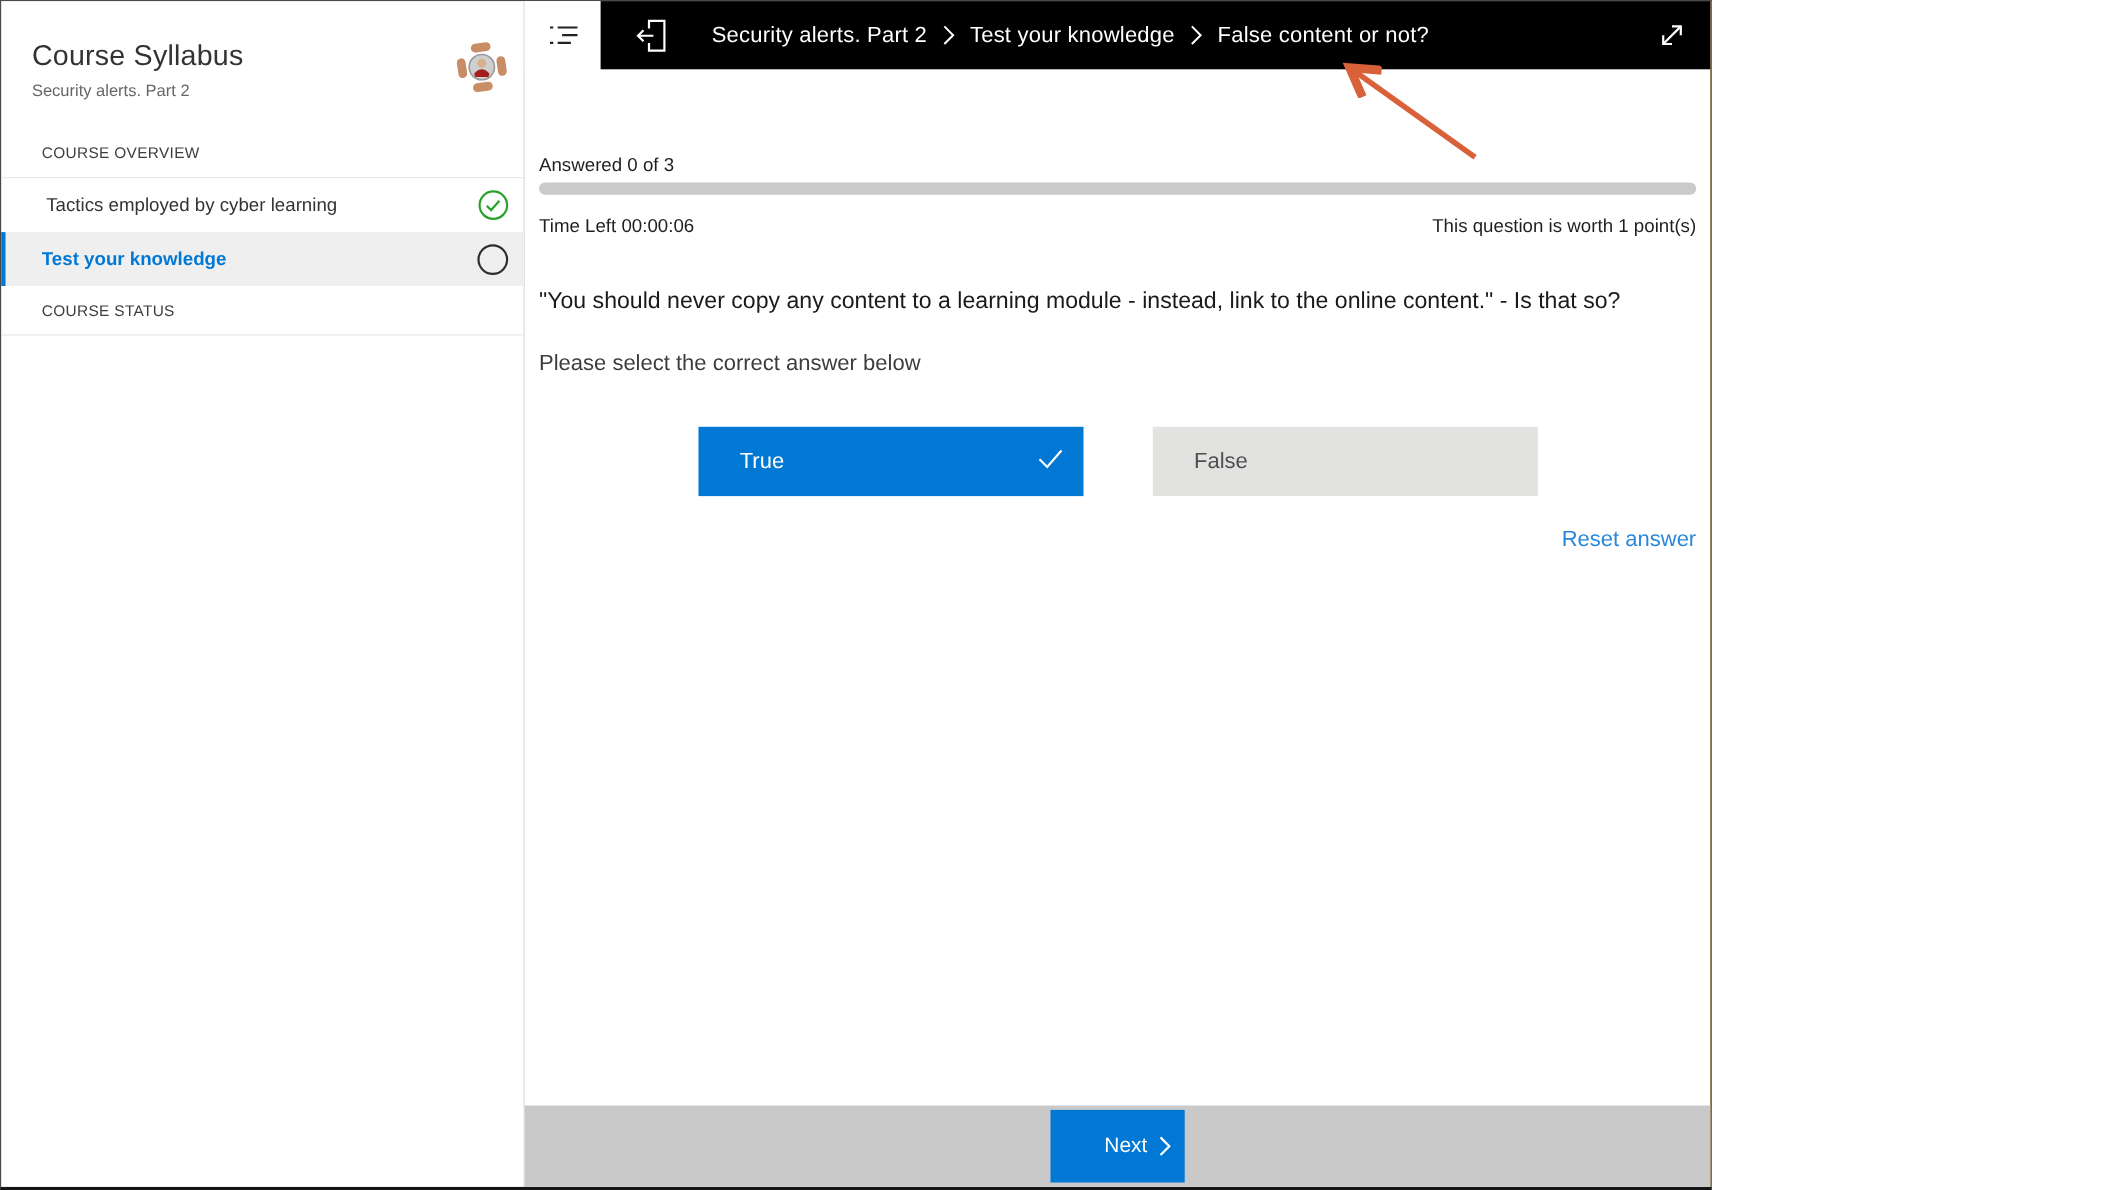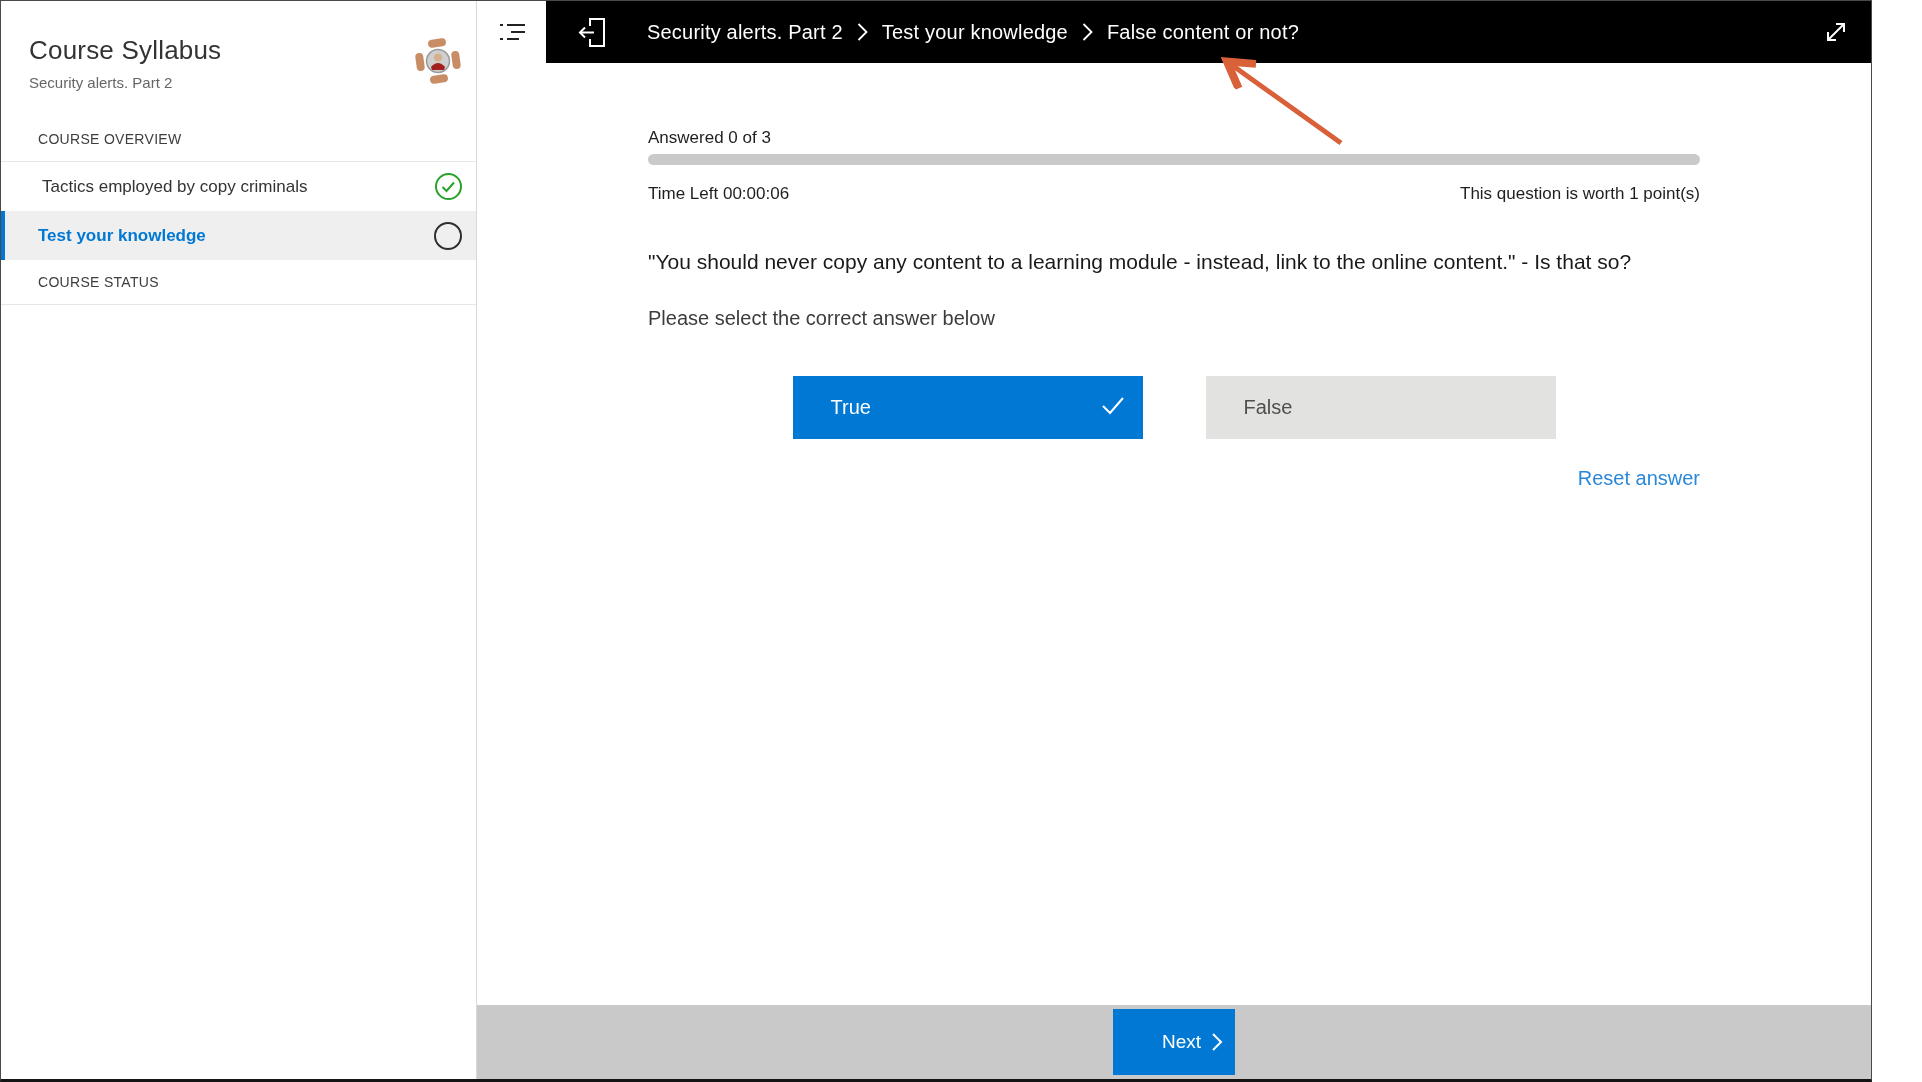--- a/index.html
+++ b/index.html
@@ -1,20 +1,20 @@
 <!DOCTYPE html>
 <html><head>
 <meta charset="utf-8">
 <style>
   * { margin:0; padding:0; box-sizing:border-box; }
   html,body { background:#fff; }
   body { font-family:"Liberation Sans","DejaVu Sans",sans-serif; color:#333; }
 
   .window {
-    position:relative; width:1872px; height:1082px; background:#a16207;
+    position:relative; width:1556px; height:1082px; background:#a16207;
     border:1px solid #4a4a4a; border-bottom:3px solid #141414; overflow:hidden;
     display:flex;
   }
 
   
   .sidebar { width:476px; min-width:476px; height:100%; background:#fff;
              border-right:1px solid #d9d9d9; position:relative; }
   .sidebar-header { position:relative; padding:34px 28px 26px 28px; }
   .sidebar-title { font-size:26px; font-weight:300; color:#333; letter-spacing:.2px; }
   .sidebar-subtitle { font-size:15px; color:#666; margin-top:8px; }
@@ -43,21 +43,21 @@
   .exit-btn { background:none; border:none; cursor:pointer; margin-left:31px;
               display:flex; align-items:center; }
   .breadcrumb { display:flex; align-items:center; gap:14px; margin-left:40px; }
   .crumb { color:#fff; font-size:20px; font-weight:300; letter-spacing:.2px; cursor:pointer;
            background:none; border:none; font-family:inherit; }
   .crumb-chevron { display:flex; align-items:center; }
   .fullscreen-btn { background:none; border:none; cursor:pointer; margin-left:auto;
                     margin-right:20px; display:flex; align-items:center; }
 
   .content { flex:1; overflow:hidden; }
-  .quiz-inner { width:1052px; margin:0 auto; padding-top:65px; }
+  .quiz-inner { width:1052px; margin:12px auto; padding-top:65px; }
 
   .answered-text { font-size:17px; color:#1f1f1f; }
   .progress-track { margin-top:6px; height:11px; background:#cacaca; border-radius:6px; overflow:hidden; }
   .progress-fill { height:100%; background:#0078d4; width:0%; }
 
   .meta-row { display:flex; justify-content:space-between; margin-top:19px; }
   .time-left, .points-text { font-size:17px; color:#1f1f1f; }
 
   .question-text { margin-top:42px; font-size:21px; line-height:31px; color:#1a1a1a; }
   .instruction-text { margin-top:30px; font-size:20px; color:#3c3c3c; }
@@ -98,21 +98,21 @@
         <rect x="38" y="14" width="8" height="18" rx="4" fill="#c98d66" transform="rotate(-8 42 23)"></rect>
         <rect x="16" y="38" width="18" height="8" rx="4" fill="#c98d66" transform="rotate(-8 25 42)"></rect>
         <rect x="2" y="16" width="8" height="18" rx="4" fill="#c98d66" transform="rotate(-8 6 25)"></rect>
       </svg>
     </div>
 
     <div class="section-label">COURSE OVERVIEW</div>
     <div class="divider"></div>
 
     <div class="nav-item">
-      <span class="nav-label">Tactics employed by copy criminals</span>
+      <span class="nav-label">Tactics employed by cyber learning</span>
       <span class="check-circle">
         <svg width="15" height="12" viewBox="0 0 15 12">
             <polyline points="1.5,6 5.5,10 13,1.5" fill="none" stroke="#28a228" stroke-width="2"></polyline>
           </svg>
       </span>
     </div>
 
     <div class="nav-item selected">
       <span class="nav-label">Test your knowledge</span>
       <span class="empty-circle"></span>

